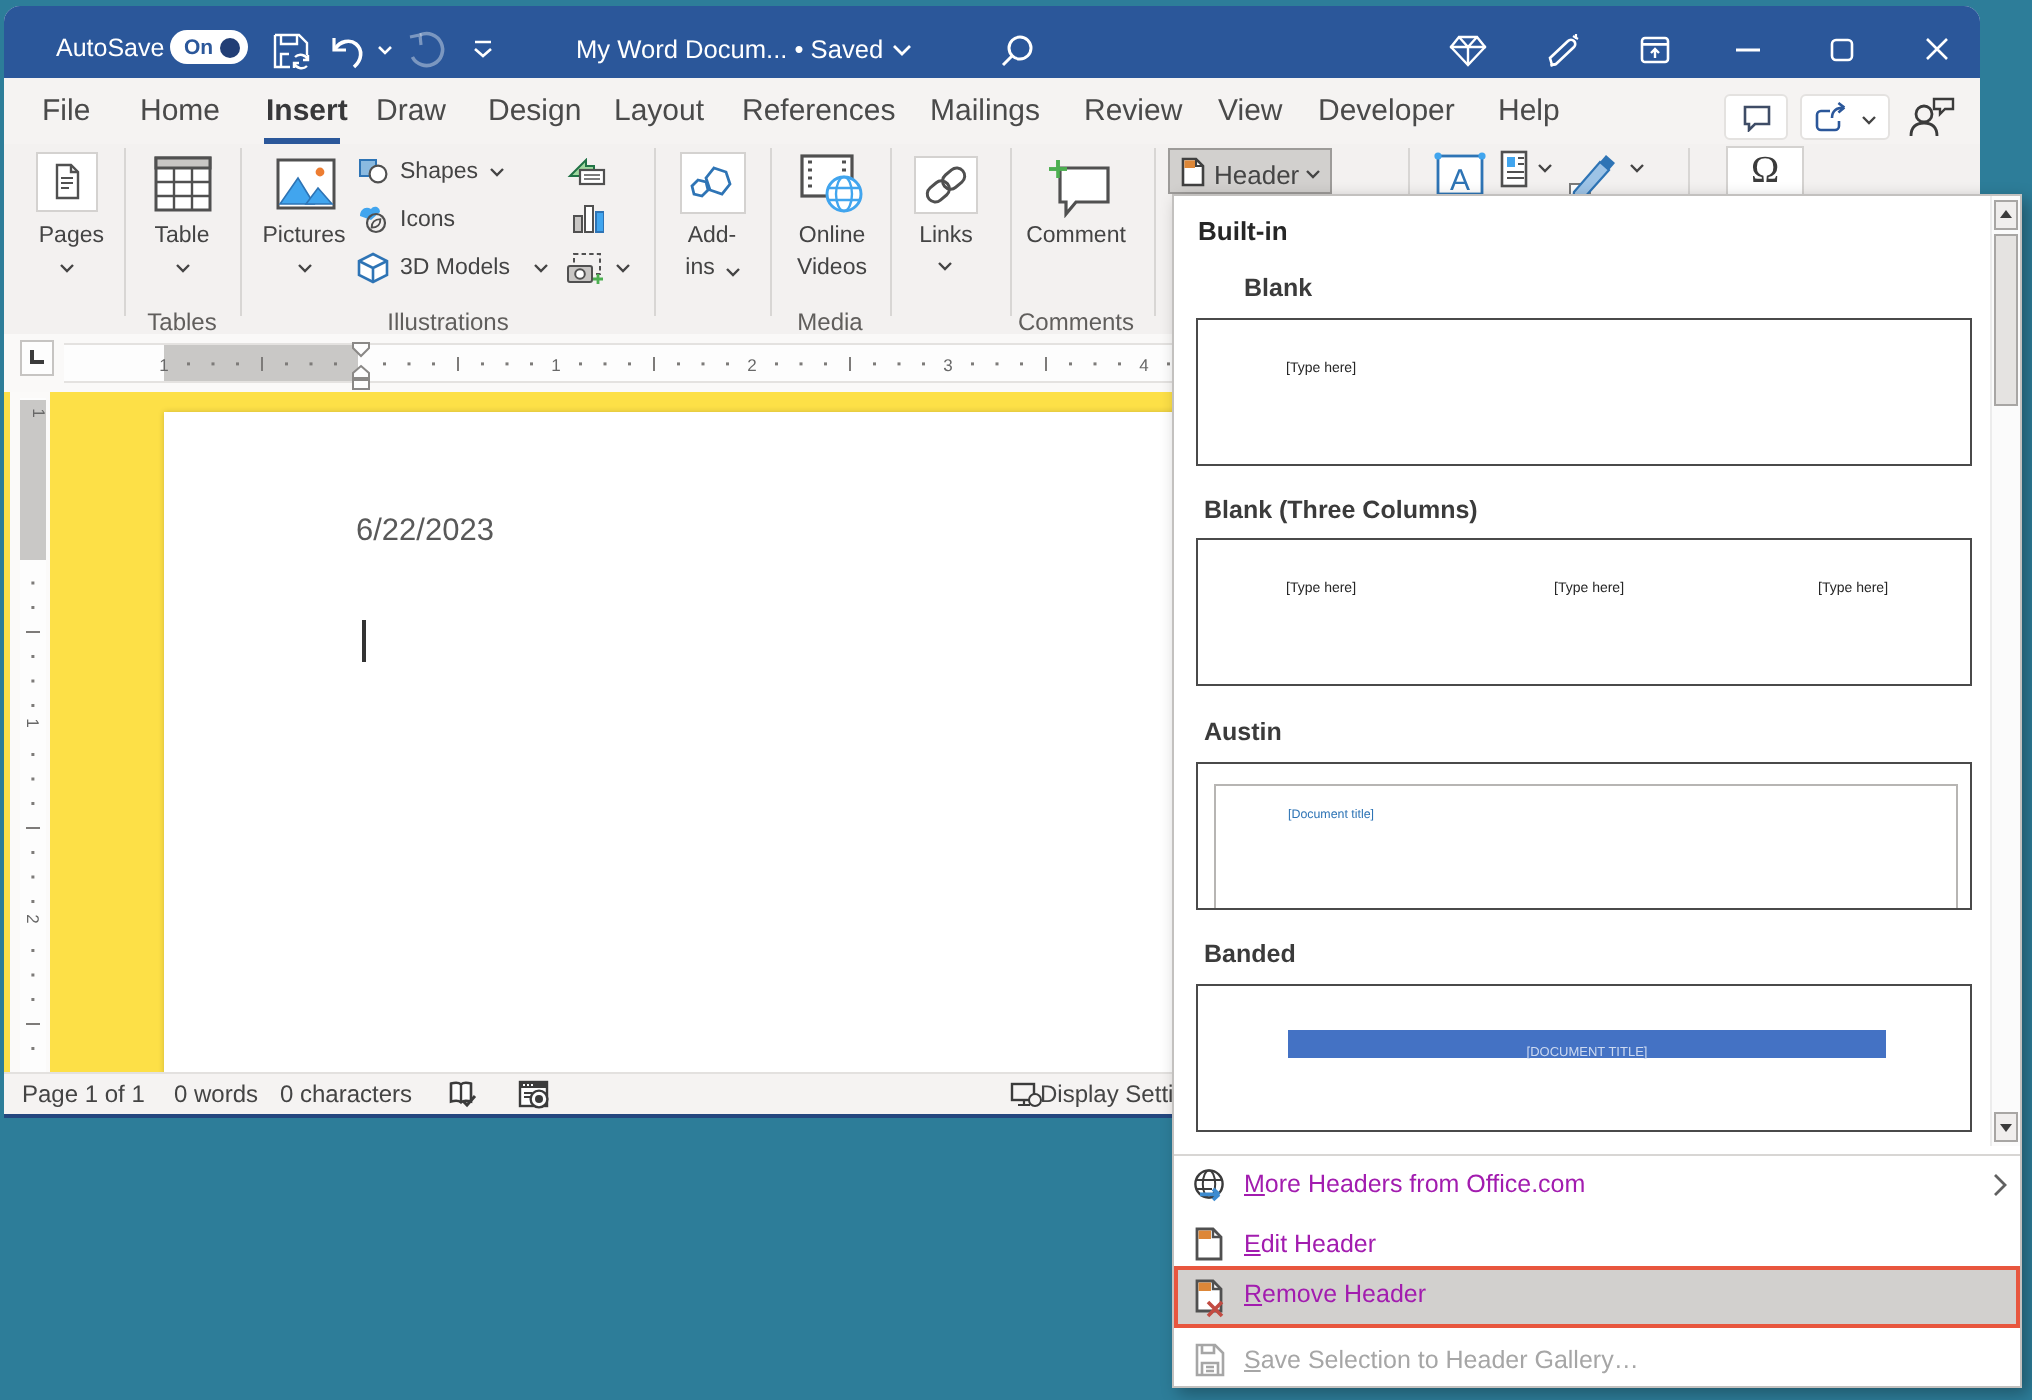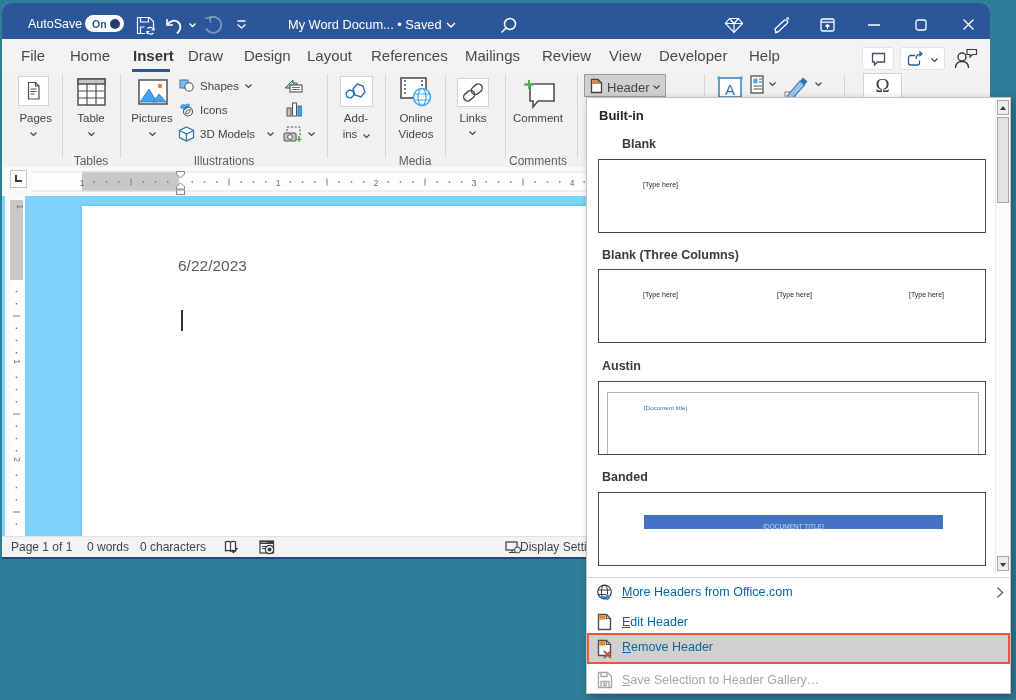--- a/index.html
+++ b/index.html
@@ -22,36 +22,36 @@
   
   #ribbon { position:absolute; left:0; top:69px; width:100%; height:98px; background:#f3f1f0; border-bottom:1px solid #dedcda;}
   .glabel { position:absolute; top:85px; font-size:12px; color:#605e5c; text-align:center; }
   .gsep { position:absolute; top:5px; height:84px; width:1px; background:#d8d6d4; }
   .biglabel { position:absolute; font-size:11.5px; color:#444; text-align:center; white-space:nowrap; }
 
   
   #rulerstrip { position:absolute; left:0; top:164px; width:100%; height:29px; background:#faf9f8; }
 
   
-  #docarea { position:absolute; left:0; top:193px; width:100%; height:340px; background:#7dd3fc; overflow:hidden;}
+  #docarea { position:absolute; left:0; top:193px; width:100%; height:340px; background:#fde047; overflow:hidden;}
   #vruler { position:absolute; left:3px; top:0px; width:20px; height:343px; background:#fbfaf9; }
   #page { position:absolute; left:80px; top:10px; width:834px; height:340px; background:#fff; box-shadow:0 0 3px rgba(0,0,0,0.18); }
 
   
   #statusbar { position:absolute; left:0; top:533px; width:100%; height:21px; background:#f5f3f2; border-top:1px solid #e3e1df; font-size:12px; color:#444; }
   #statusbar span { position:absolute; top:3px; white-space:nowrap; }
   #winborder { position:absolute; left:0; top:554px; width:100%; height:2px; background:#24477f; }
 
   
   #popup { position:absolute; left:586px; top:97px; width:425px; height:597px; background:#fff;
            border:1px solid #c3c1bf; box-shadow:3px 3px 8px rgba(0,0,0,0.3); }
   .gal-label { position:absolute; left:15px; font-size:12.5px; font-weight:bold; color:#3b3b3b; }
   .gal-box { position:absolute; left:11px; width:388px; height:74px; background:#fff; border:1px solid #4a4a4a; overflow:hidden; }
   .tiny { position:absolute; font-size:7px; color:#262626; white-space:nowrap; }
-  .menuitem { position:absolute; left:0; width:100%; height:29px; font-size:12.5px; color:#0369a1; }
+  .menuitem { position:absolute; left:0; width:100%; height:29px; font-size:12.5px; color:#a21caf; }
   .menuitem .mi-text { position:absolute; left:35px; top:7px; }
 </style>
 </head>
 <body>
 
 <div id="win">
 
   <div id="titlebar">
     <span class="txt" style="left:26px; top:14px; font-size:12.5px;">AutoSave</span>
 

